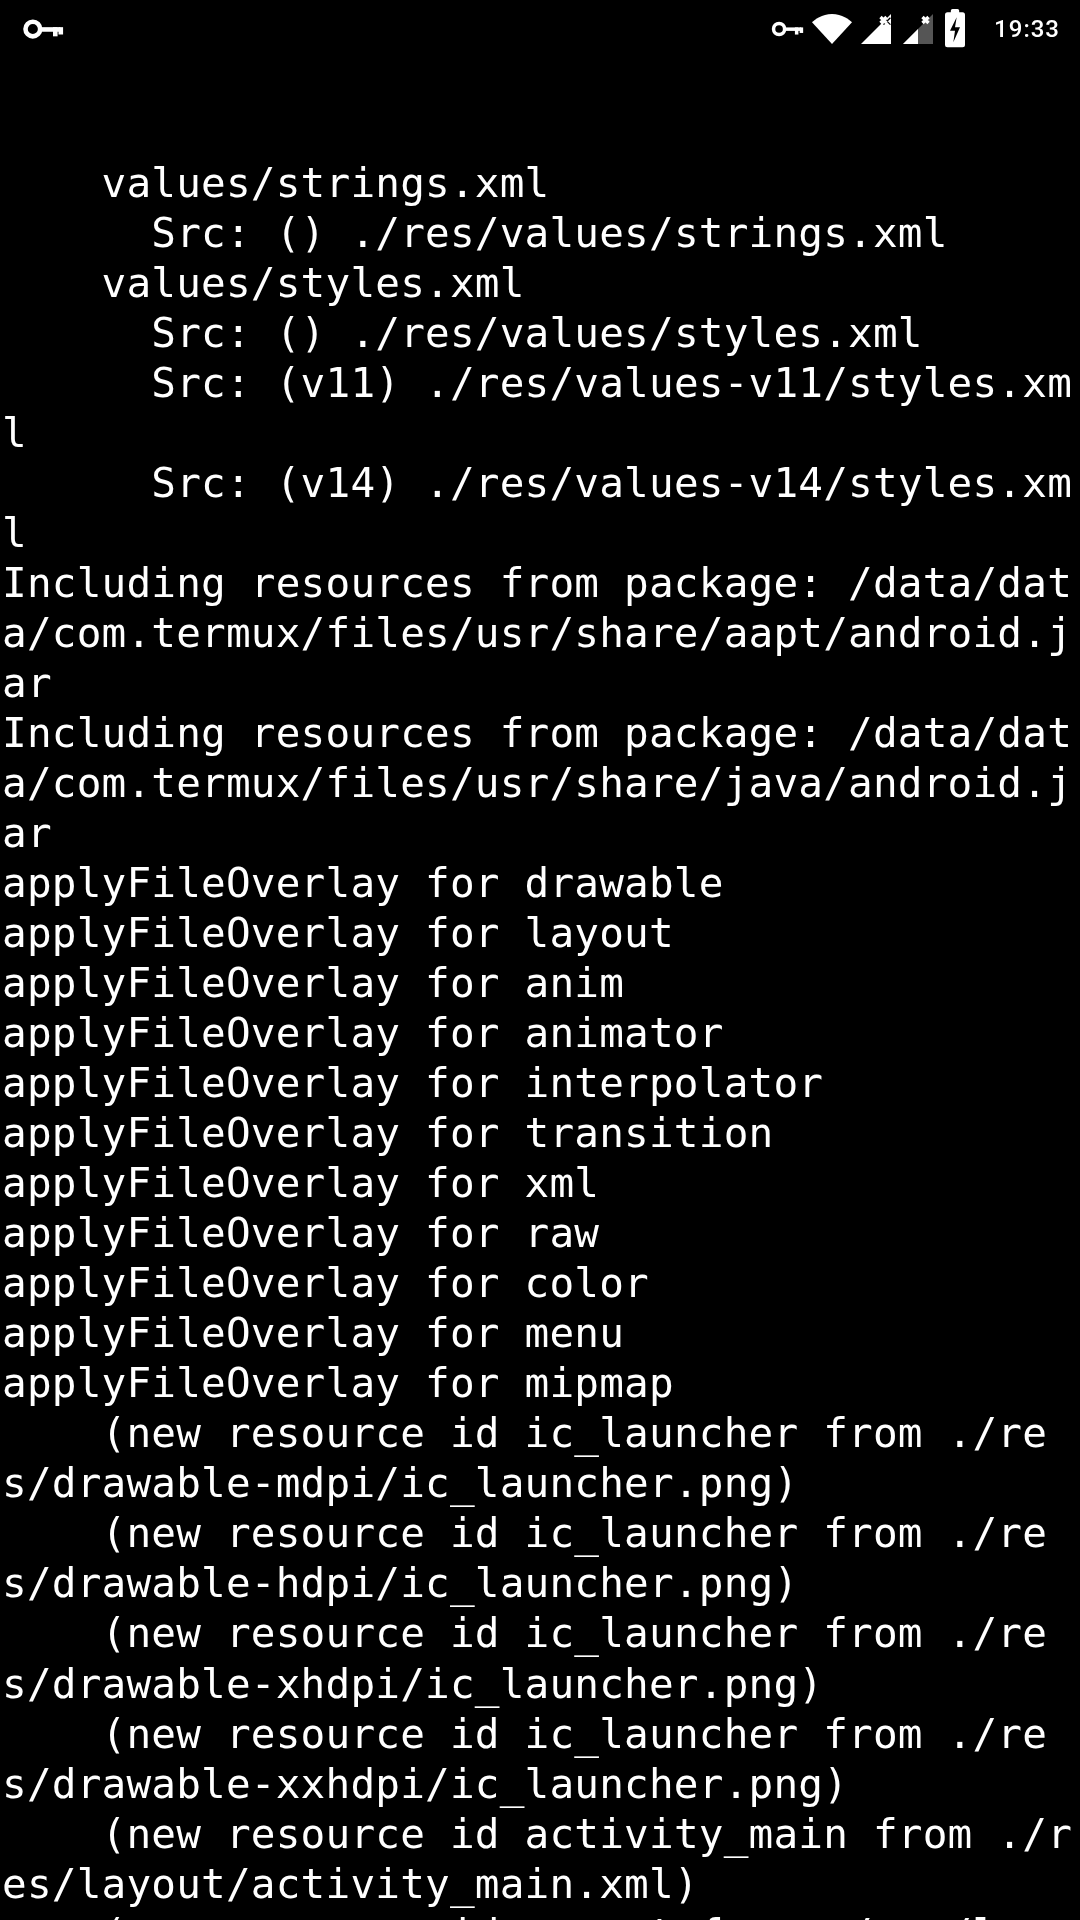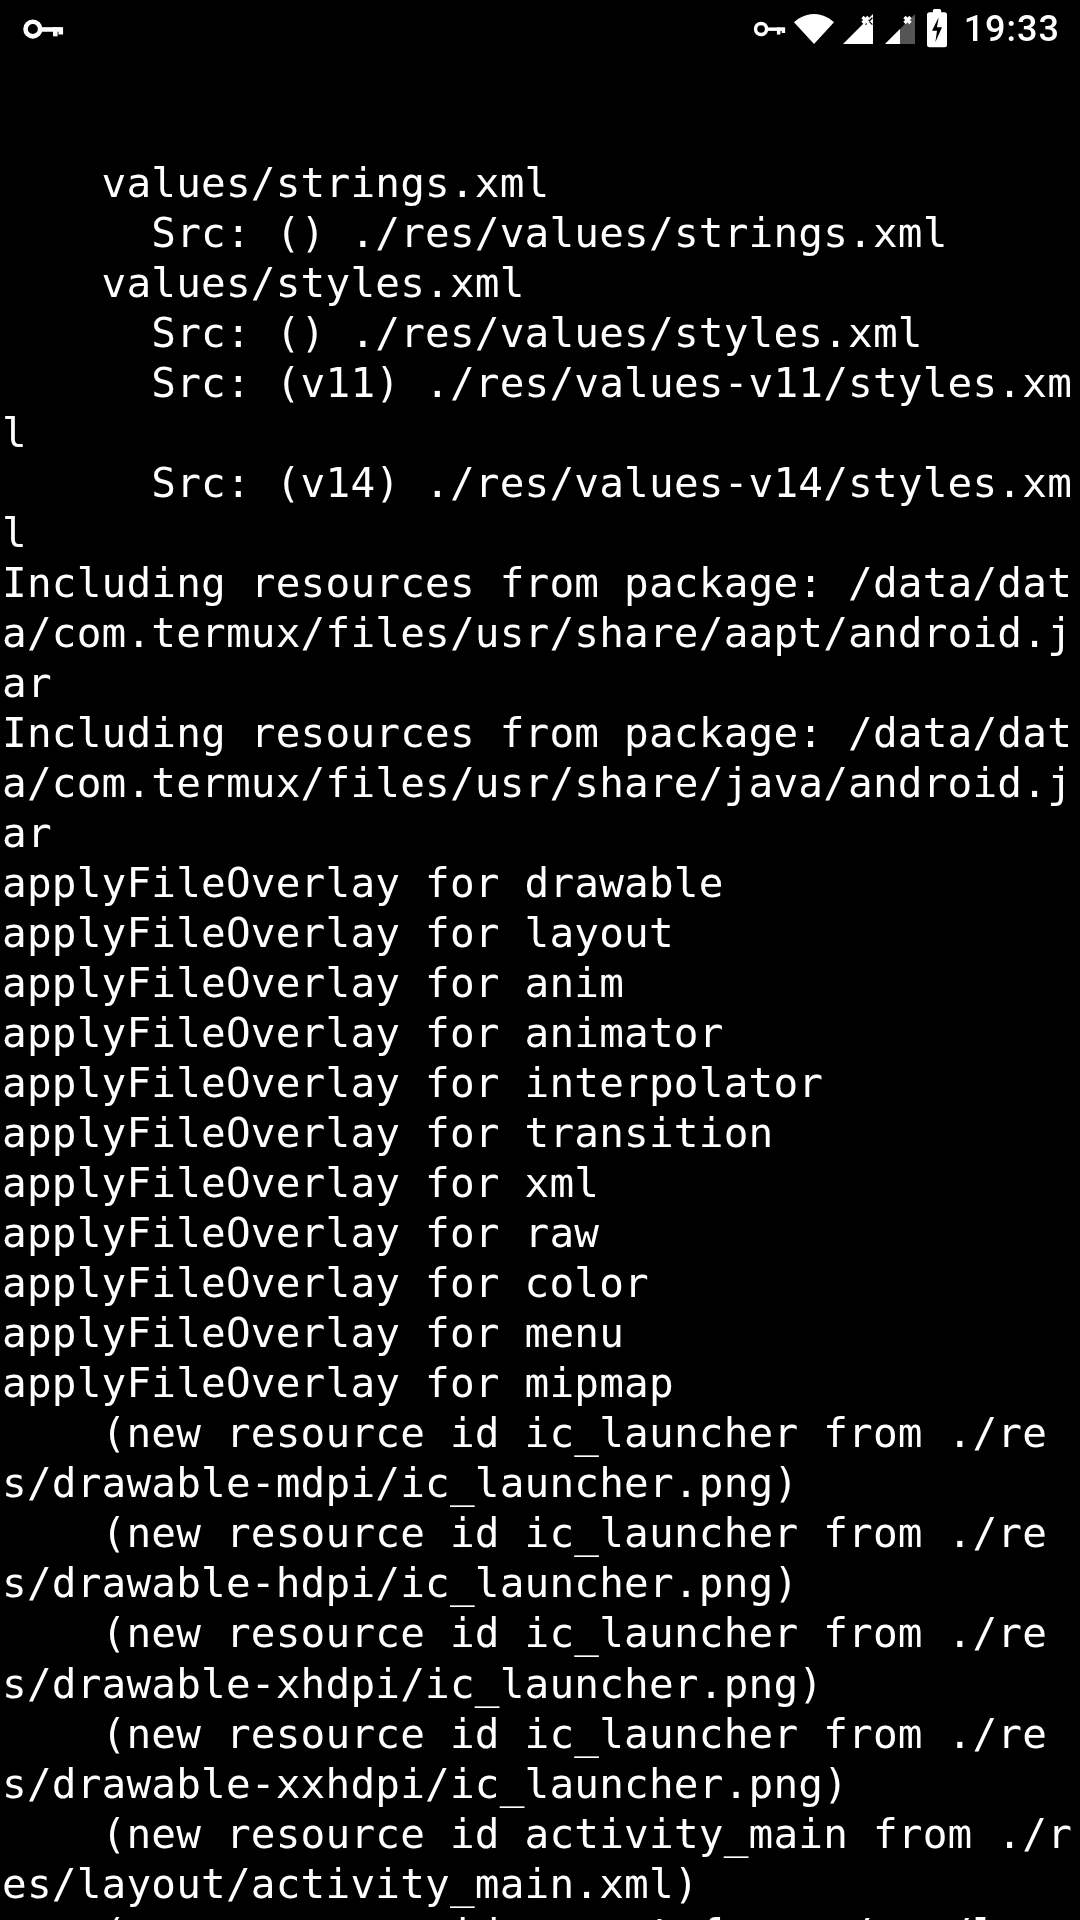--- a/index.html
+++ b/index.html
@@ -21,23 +21,23 @@
   }
   .status-left, .status-right {
     display: flex;
     align-items: center;
     gap: 10px;
   }
   .status-right { gap: 6px; }
   .status-time {
     font-family: -apple-system, "Segoe UI", Roboto, sans-serif;
     font-weight: 500;
-    font-size: 36px;
+    font-size: 24px;
     letter-spacing: 1px;
-    margin-left: 8px;
+    margin-left: 20px;
   }
   .icon { display: inline-flex; align-items: center; justify-content: center; }
   .terminal {
     padding: 0 2px;
     font-size: 41px;
     line-height: 1.22;
     white-space: pre-wrap;
     word-break: break-all;
     letter-spacing: 0.2px;
   }

